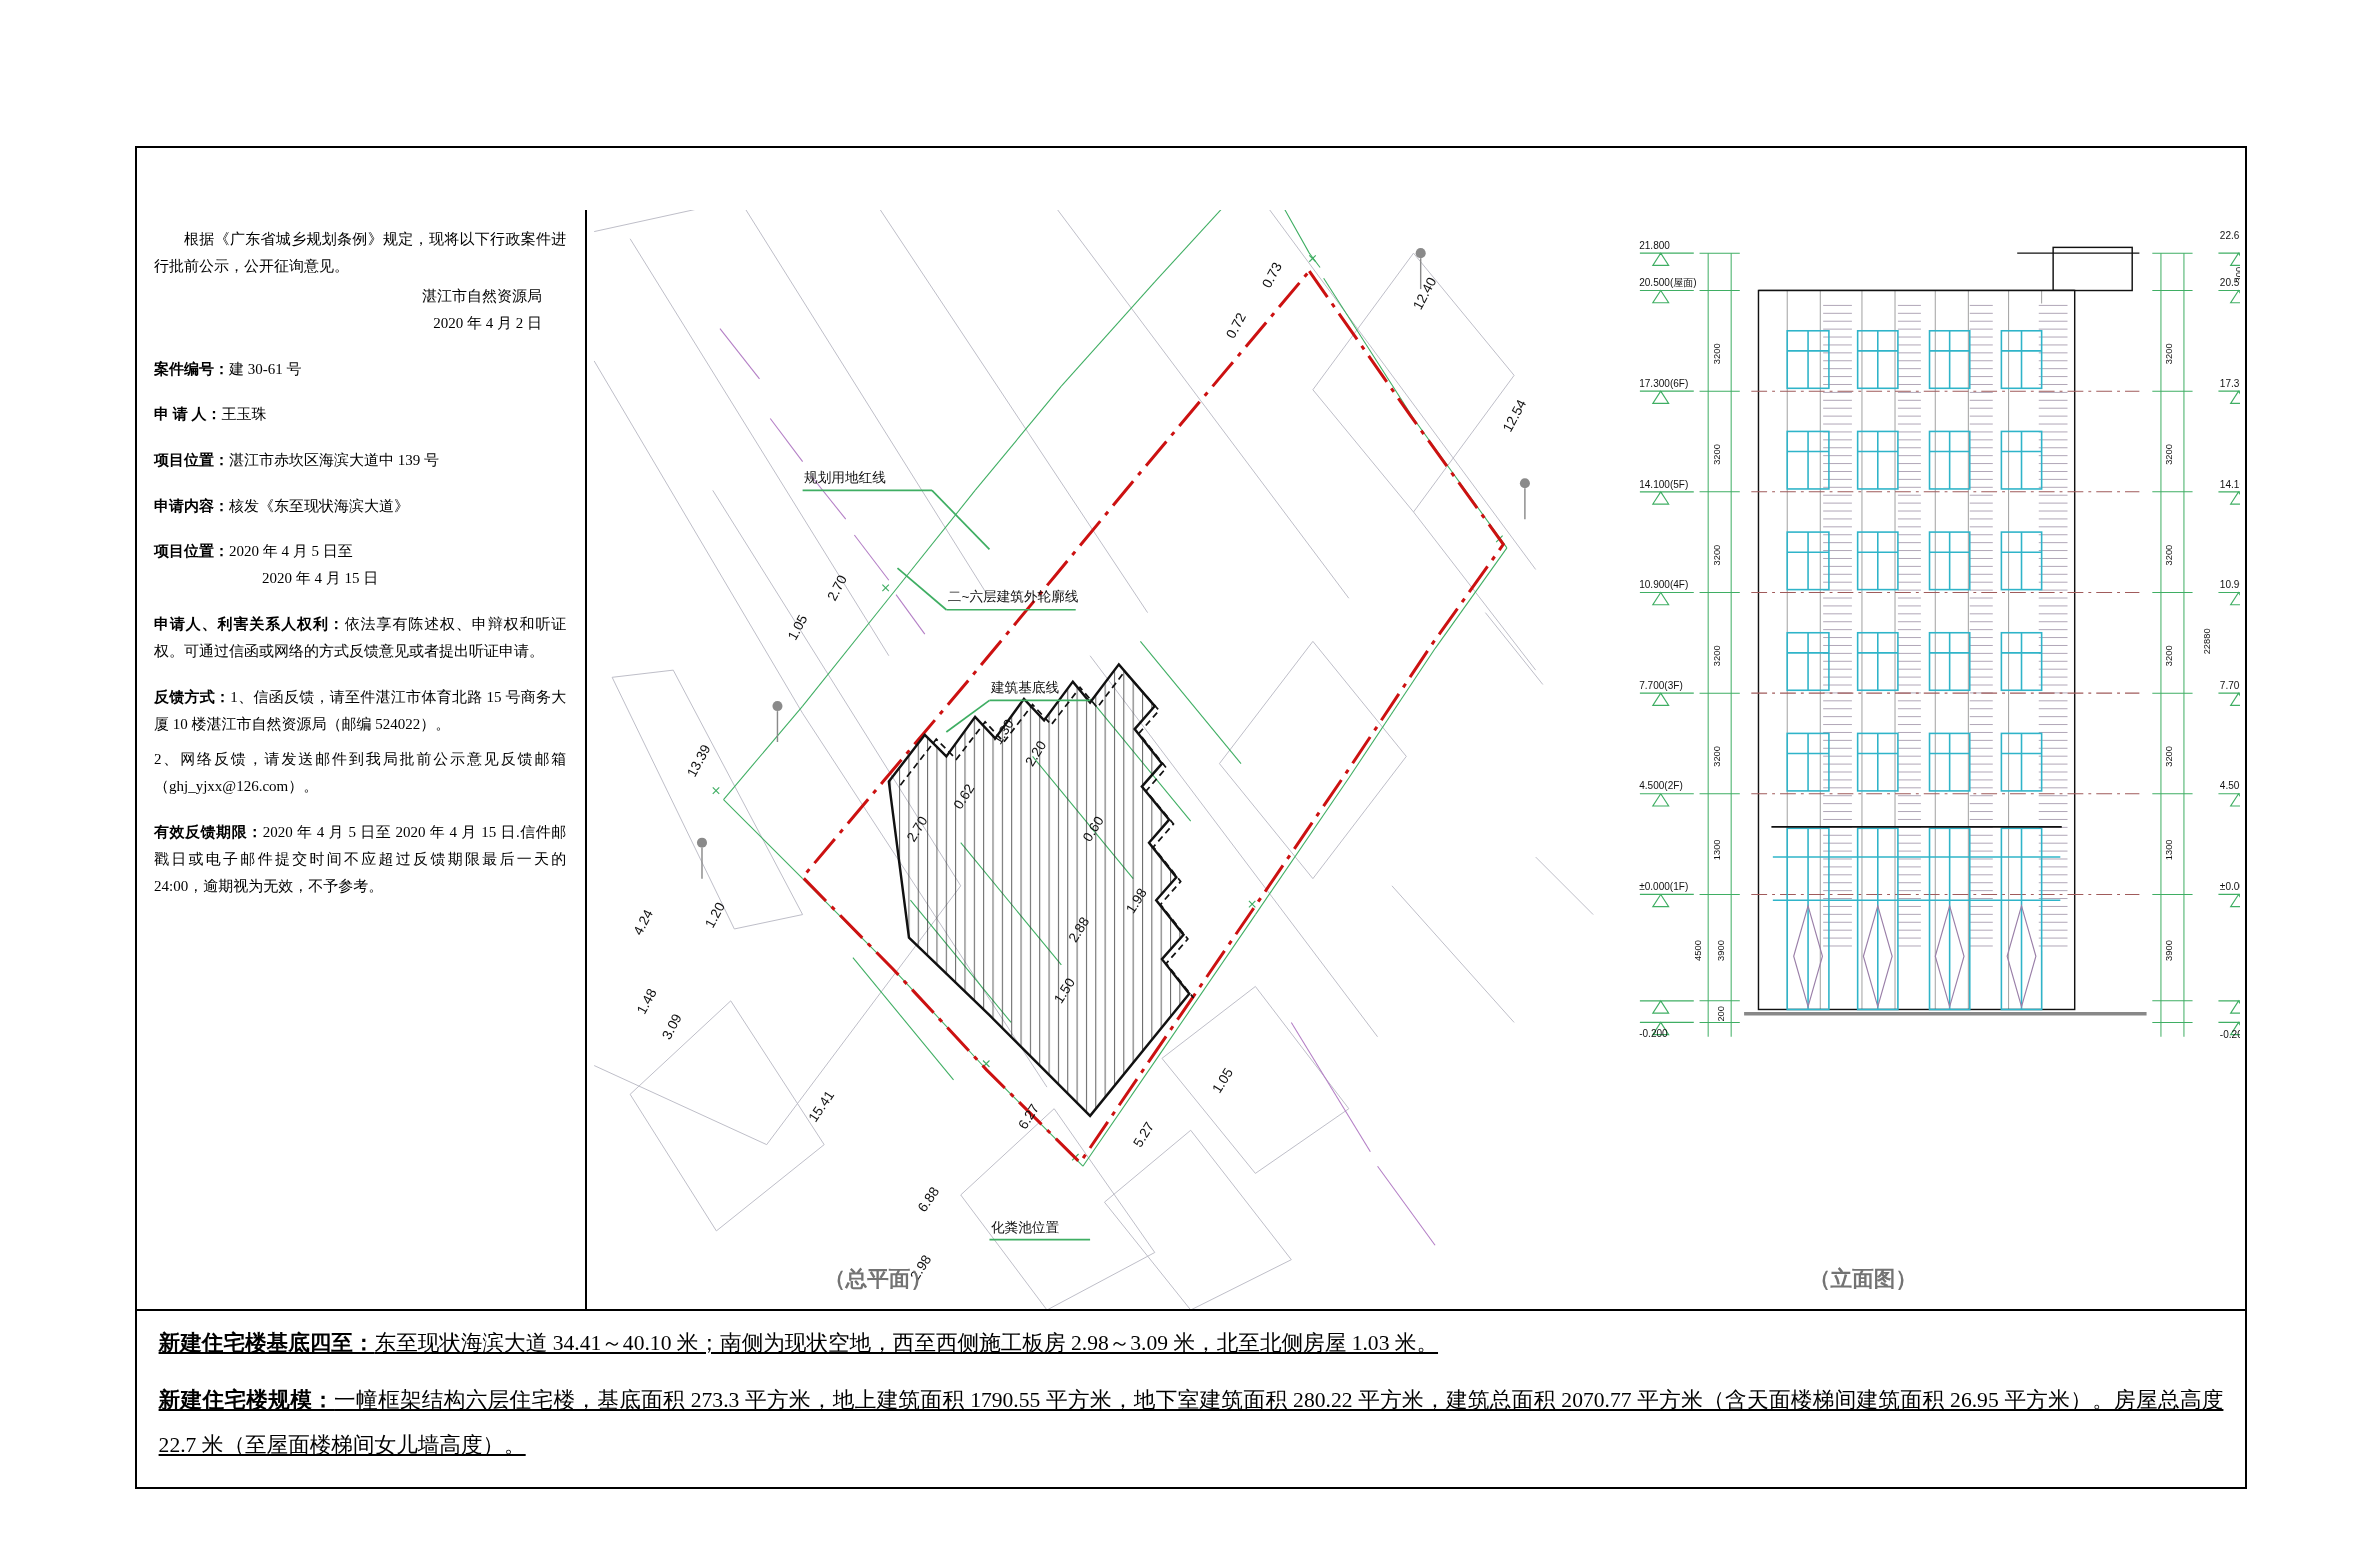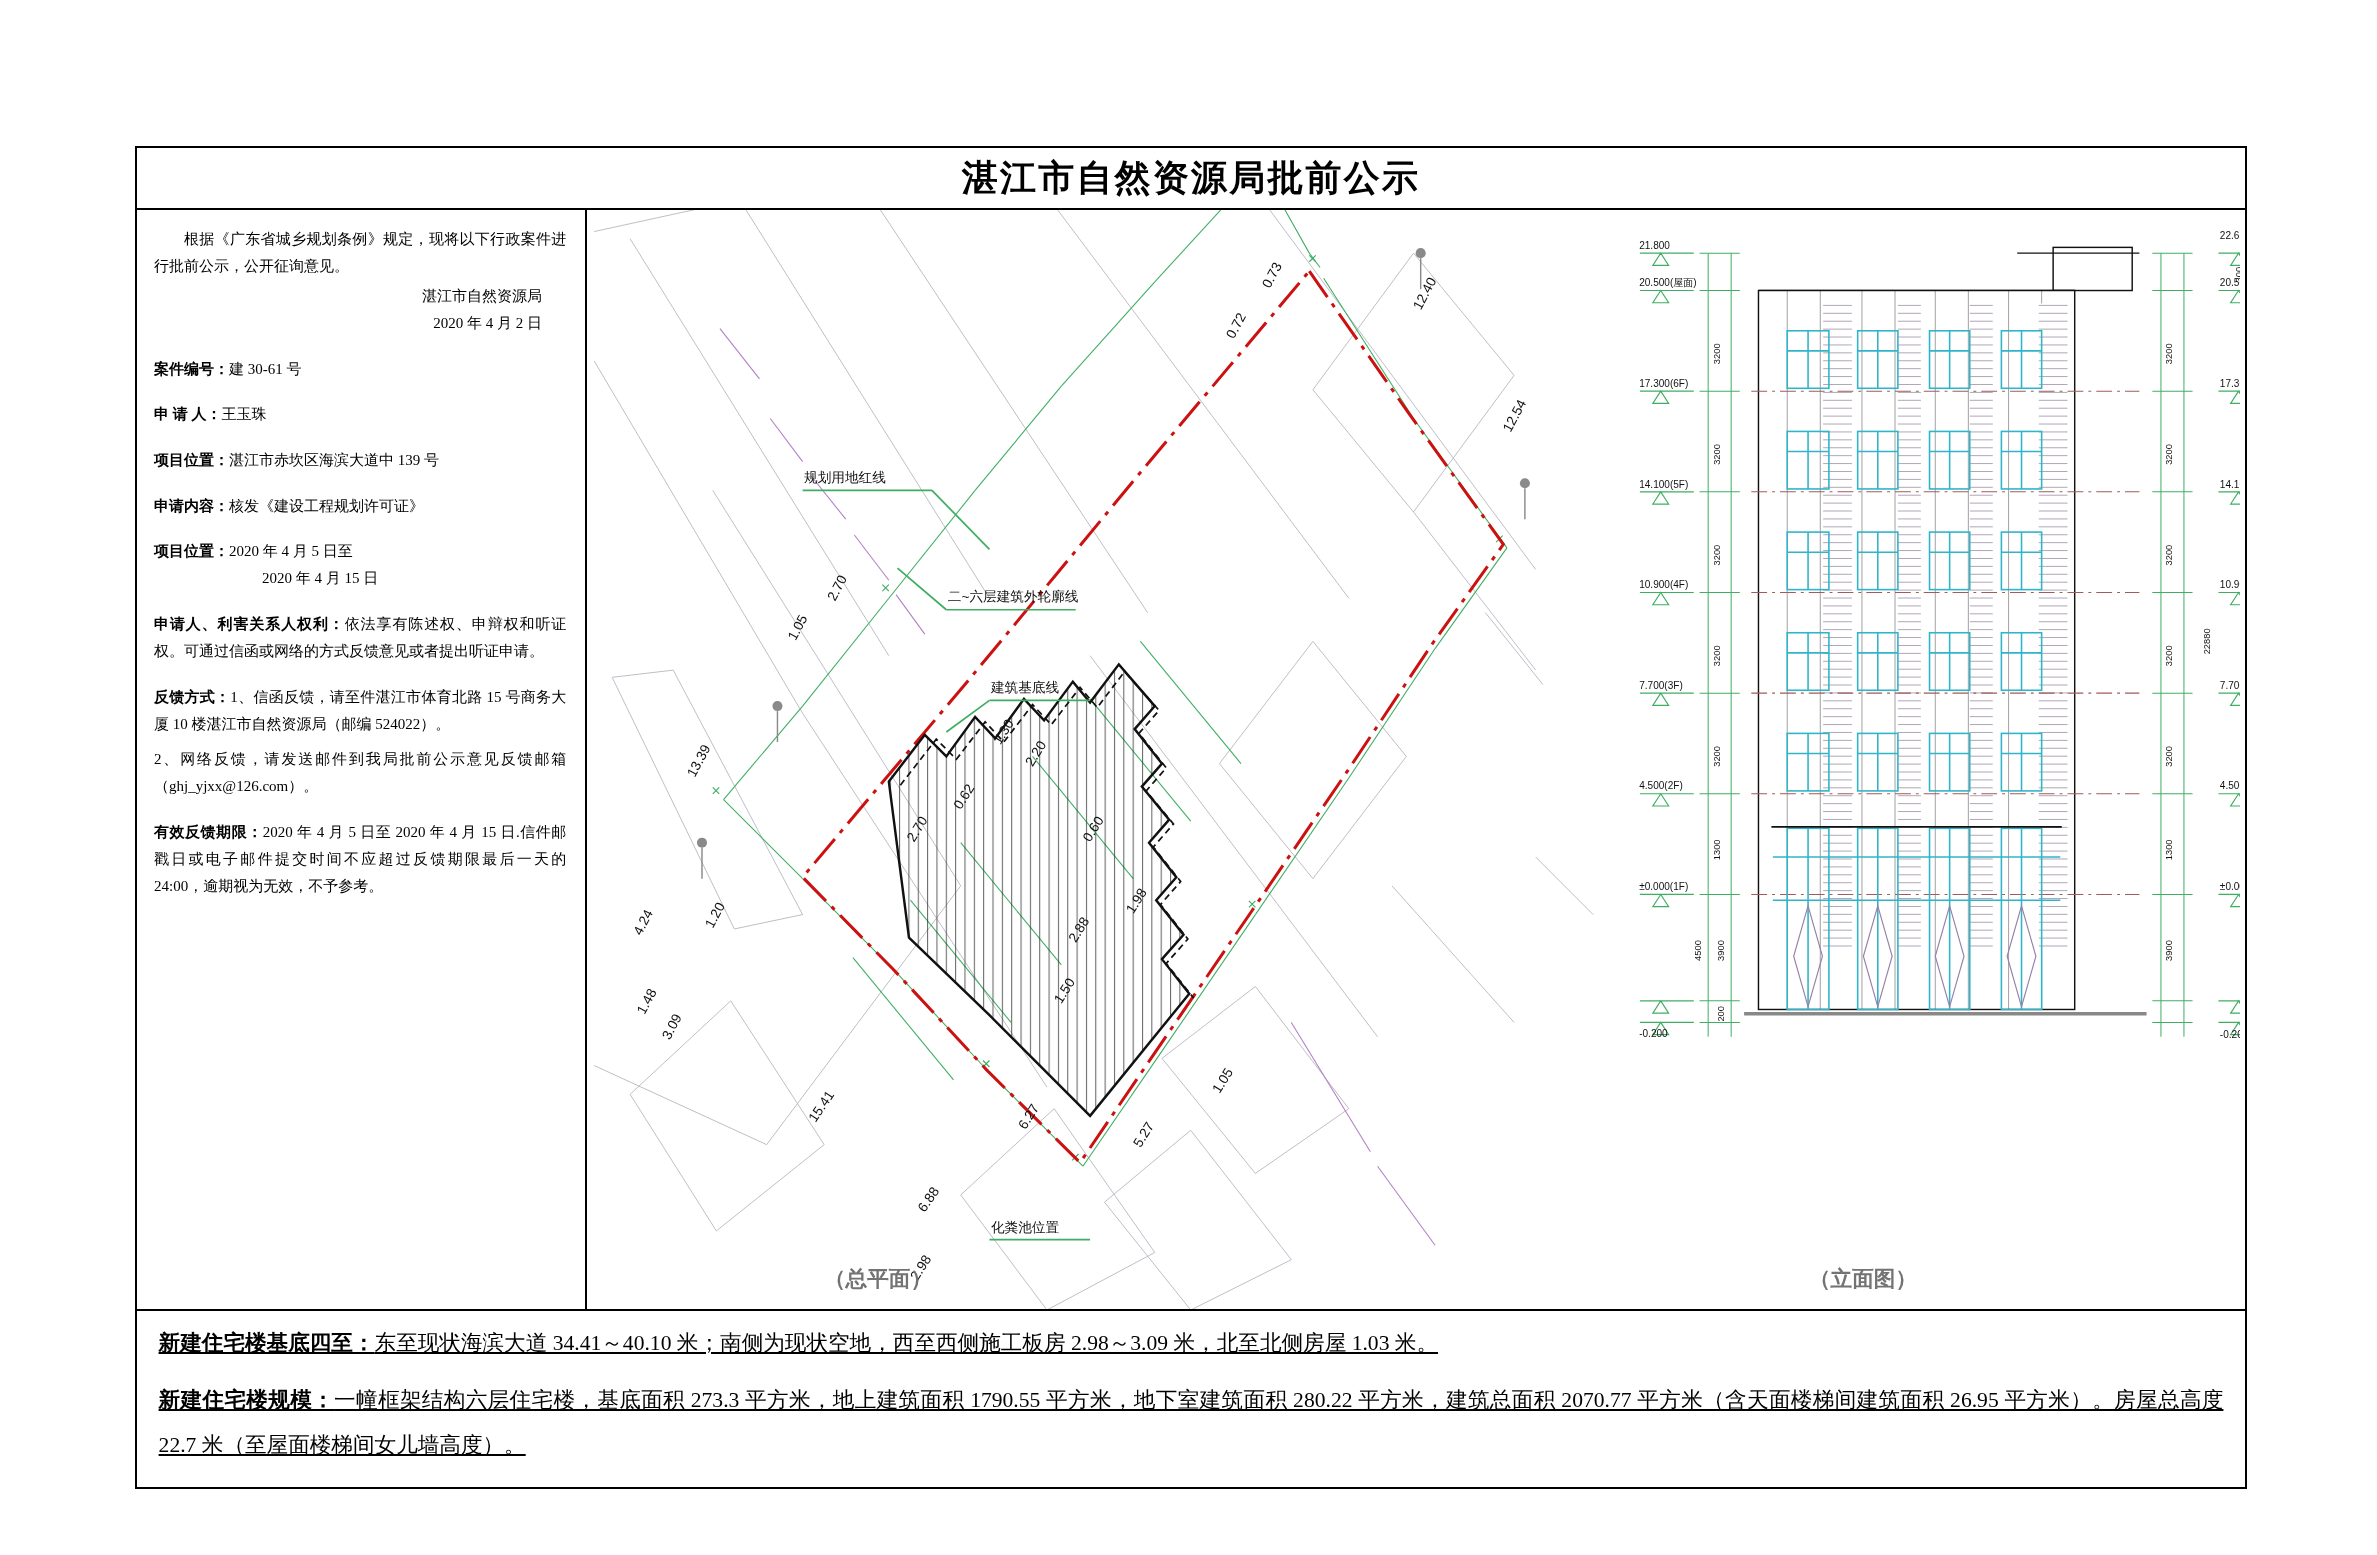--- a/index.html
+++ b/index.html
@@ -130,23 +130,20 @@
 
   
   svg { display: block; }
   .lbl-cn { font-family: "Liberation Sans", "DejaVu Sans", sans-serif; }
 </style>
 </head>
 <body>
 
 <div id="doc-frame">
 
-  <div id="title-bar">
-    <span class="title-text">湛江市自然资源局批前公示</span>
-  </div>
 
   <div id="body-row">
 
     <div id="notice-col">
 
       <div class="nt nt-indent">根据《广东省城乡规划条例》规定，现将以下行政案件进行批前公示，公开征询意见。</div>
 
       <div class="nt nt-right" style="margin-top:2.9px;">湛江市自然资源局</div>
       <div class="nt nt-right blk">2020 年 4 月 2 日</div>
 
@@ -156,21 +153,21 @@
 
       <div class="nt blk">
         <span class="nt-b">申 请 人：</span><span>王玉珠</span>
       </div>
 
       <div class="nt blk">
         <span class="nt-b">项目位置：</span><span>湛江市赤坎区海滨大道中 139 号</span>
       </div>
 
       <div class="nt blk">
-        <span class="nt-b">申请内容：</span><span>核发《建设工程规划许可证》</span>
+        <span class="nt-b">申请内容：</span><span>核发《东至现状海滨大道》</span>
       </div>
 
       <div class="nt">
         <span class="nt-b">项目位置：</span><span>2020 年 4 月 5 日至</span>
       </div>
       <div class="nt blk cont-indent">2020 年 4 月 15 日</div>
 
       <div class="nt blk">
         <span class="nt-b">申请人、利害关系人权利：</span><span>依法享有陈述权、申辩权和听证权。可通过信函或网络的方式反馈意见或者提出听证申请。</span>
       </div>

